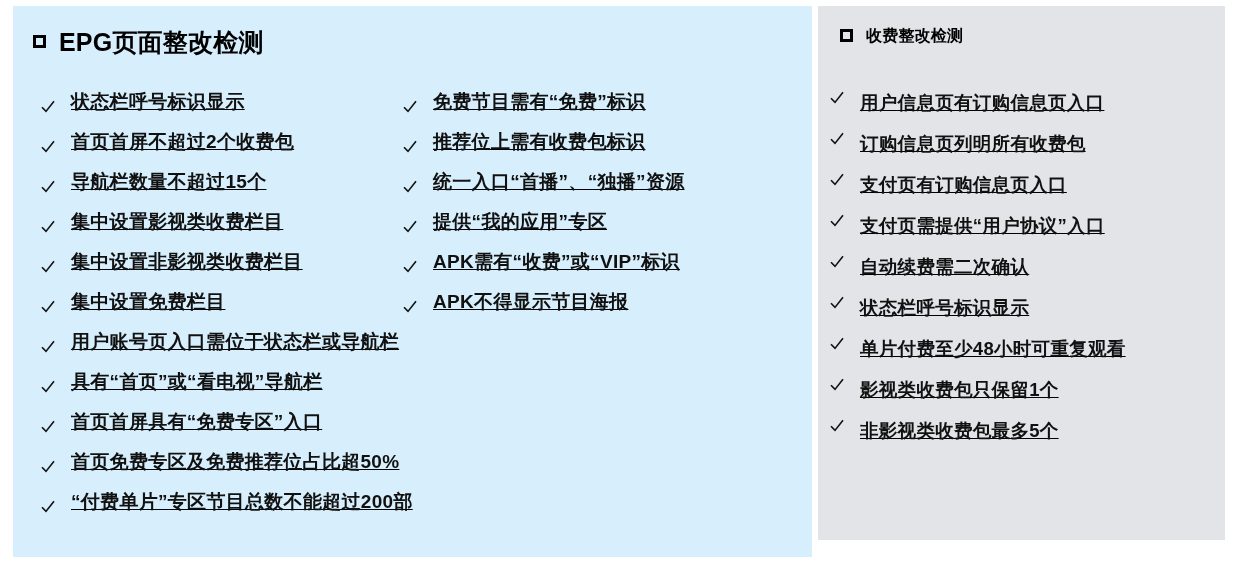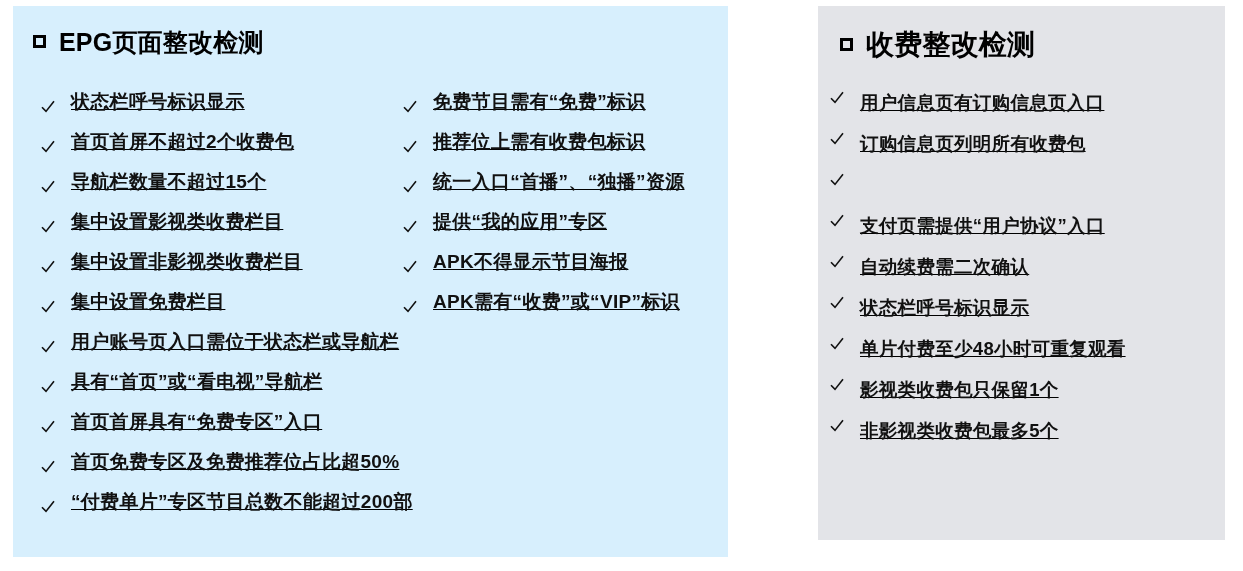--- a/index.html
+++ b/index.html
@@ -16,21 +16,21 @@
   }
 
   .panel {
     position: absolute;
     box-sizing: border-box;
   }
 
   #panel-epg {
     left: 13px;
     top: 6px;
-    width: 715px;
+    width: 799px;
     height: 551px;
     background: #d7effd;
   }
 
   #panel-fee {
     left: 818px;
     top: 6px;
     width: 407px;
     height: 534px;
     background: #e3e4e8;
@@ -48,21 +48,21 @@
   #panel-epg .panel-title {
     left: 20px;
     top: 20px;
     font-size: 25px;
     letter-spacing: 0.2px;
   }
 
   #panel-fee .panel-title {
     left: 22px;
     top: 20px;
-    font-size: 28px;
+    font-size: 16px;
     letter-spacing: 0.2px;
   }
 
   .square-bullet {
     display: inline-block;
     width: 13px;
     height: 13px;
     border: 3.5px solid #000;
     box-sizing: border-box;
     margin-right: 13px;
@@ -245,29 +245,29 @@
           </svg>
         </span>
       <span class="item-label">提供“我的应用”专区</span>
     </div>
     <div class="check-item">
       <span class="check-icon">
           <svg width="14" height="14" viewBox="0 0 14 14">
             <path d="M1 7.2 L5 11.4 L13 1.2" fill="none" stroke="#111" stroke-width="1.6"></path>
           </svg>
         </span>
+      <span class="item-label">APK需有“收费”或“VIP”标识</span>
+    </div>
+    <div class="check-item">
+      <span class="check-icon">
+          <svg width="14" height="14" viewBox="0 0 14 14">
+            <path d="M1 7.2 L5 11.4 L13 1.2" fill="none" stroke="#111" stroke-width="1.6"></path>
+          </svg>
+        </span>
       <span class="item-label">APK不得显示节目海报</span>
-    </div>
-    <div class="check-item">
-      <span class="check-icon">
-          <svg width="14" height="14" viewBox="0 0 14 14">
-            <path d="M1 7.2 L5 11.4 L13 1.2" fill="none" stroke="#111" stroke-width="1.6"></path>
-          </svg>
-        </span>
-      <span class="item-label">APK需有“收费”或“VIP”标识</span>
     </div>
   </div>
 </div>
 
 <div class="panel" id="panel-fee">
   <div class="panel-title">
     <span class="square-bullet"></span>
     <span class="title-text">收费整改检测</span>
   </div>
 </div>
@@ -288,20 +288,21 @@
         </svg>
       </span>
     <span class="item-label">订购信息页列明所有收费包</span>
   </div>
   <div class="check-item">
     <span class="check-icon">
         <svg width="14" height="14" viewBox="0 0 14 14">
           <path d="M1 7.2 L5 11.4 L13 1.2" fill="none" stroke="#111" stroke-width="1.6"></path>
         </svg>
       </span>
+    <span class="item-label">支付页有订购信息页入口</span>
   </div>
   <div class="check-item">
     <span class="check-icon">
         <svg width="14" height="14" viewBox="0 0 14 14">
           <path d="M1 7.2 L5 11.4 L13 1.2" fill="none" stroke="#111" stroke-width="1.6"></path>
         </svg>
       </span>
     <span class="item-label">支付页需提供“用户协议”入口</span>
   </div>
   <div class="check-item">

